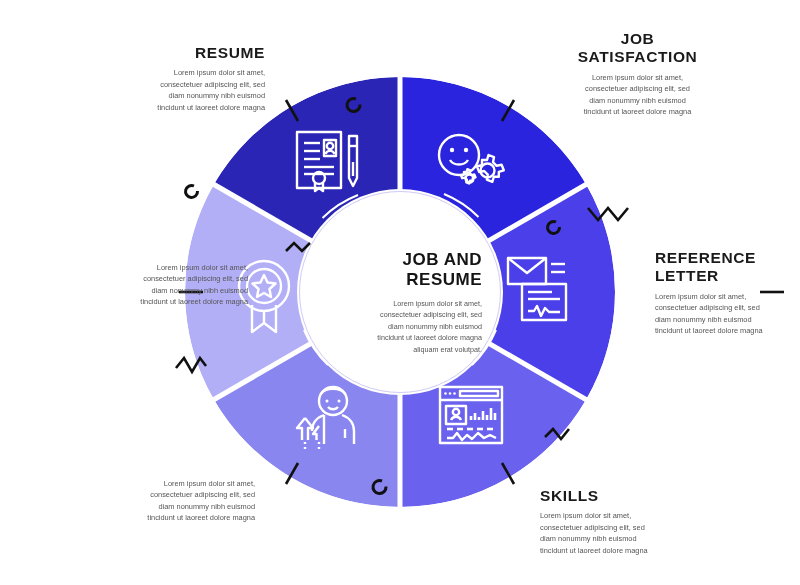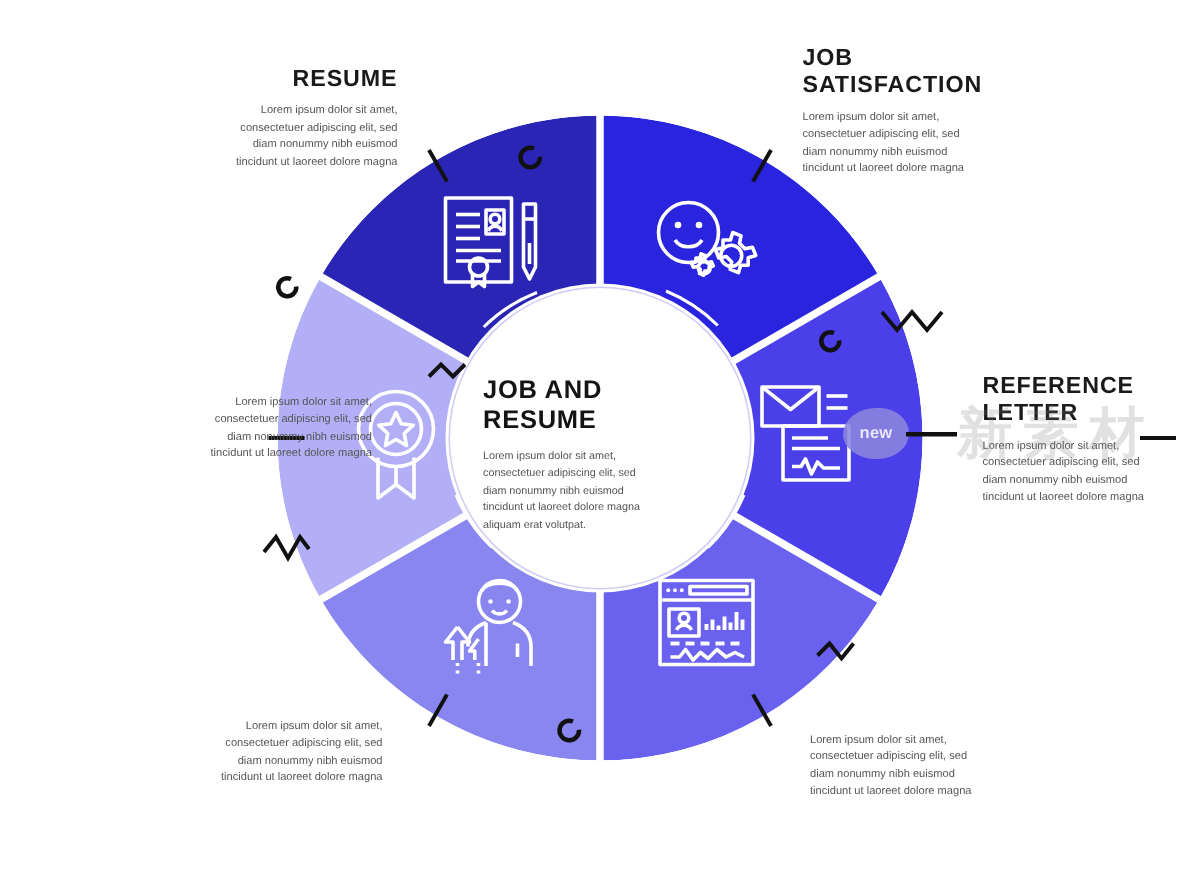--- a/index.html
+++ b/index.html
@@ -45,32 +45,32 @@
     color: #555555;
     line-height: 1.55;
     margin: 0;
     white-space: pre-line;
   }
   .align-right { text-align: right; }
   .align-left  { text-align: left; }
 
   
   #lbl-resume        { left: 60px;  top: 44px;  }
-  #lbl-satisfaction  { left: 535px; top: 30px;  }
+  #lbl-satisfaction  { left: 535px; top: 30px; text-align: center;  }
   #lbl-reference     { left: 655px; top: 249px; }
   #lbl-skills        { left: 540px; top: 487px; }
   #lbl-career        { left: 50px;  top: 478px; }
   #lbl-accomplish    { left: 20px;  top: 262px; width: 228px;}
 
   .center-text {
     position: absolute;
     left: 322px;
     top: 250px;
     width: 160px;
-    text-align: left;
+    text-align: right;
   }
   .center-title {
     font-size: 17px;
     font-weight: bold;
     color: #141414;
     letter-spacing: 0.5px;
     line-height: 1.2;
     margin: 0 0 7px 0;
     white-space: pre-line;
   }
@@ -342,41 +342,35 @@
   <div class="label-block align-left" id="lbl-reference">
     <p class="label-title">REFERENCE
 LETTER</p>
     <p class="label-body">Lorem ipsum dolor sit amet,
 consectetuer adipiscing elit, sed
 diam nonummy nibh euismod
 tincidunt ut laoreet dolore magna</p>
   </div>
 
   <div class="label-block align-left" id="lbl-skills">
+    <p class="label-title">SKILLS</p>
     <p class="label-body">Lorem ipsum dolor sit amet,
 consectetuer adipiscing elit, sed
 diam nonummy nibh euismod
 tincidunt ut laoreet dolore magna</p>
   </div>
 
   <div class="label-block align-right" id="lbl-career">
     <p class="label-body">Lorem ipsum dolor sit amet,
 consectetuer adipiscing elit, sed
 diam nonummy nibh euismod
 tincidunt ut laoreet dolore magna</p>
   </div>
 
   <div class="label-block align-right" id="lbl-accomplish">
     <p class="label-body">Lorem ipsum dolor sit amet,
 consectetuer adipiscing elit, sed
 diam nonummy nibh euismod
 tincidunt ut laoreet dolore magna</p>
   </div>
 
-  <div id="watermark">
-    <div class="wm-blob">
-      <span>new</span>
-    </div>
-    <div class="wm-bar"></div>
-    <div class="wm-cjk">新素材</div>
-  </div>
 
 </div>
 
 </body></html>

